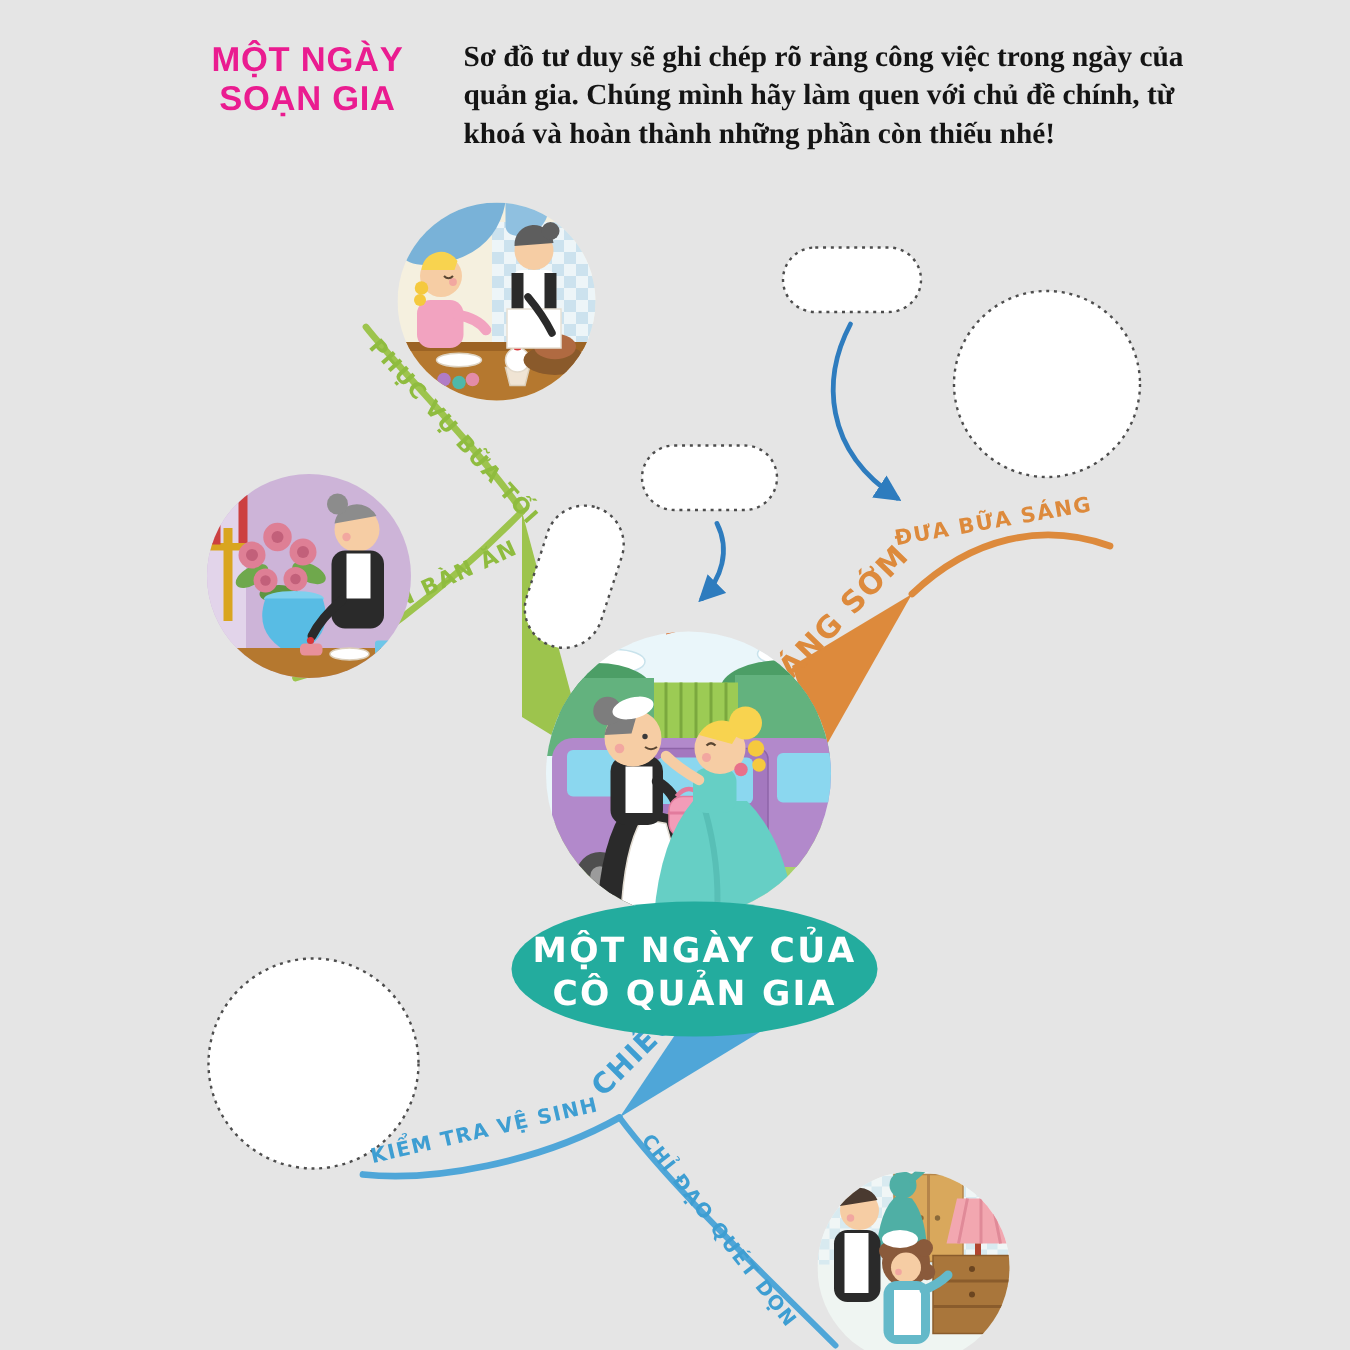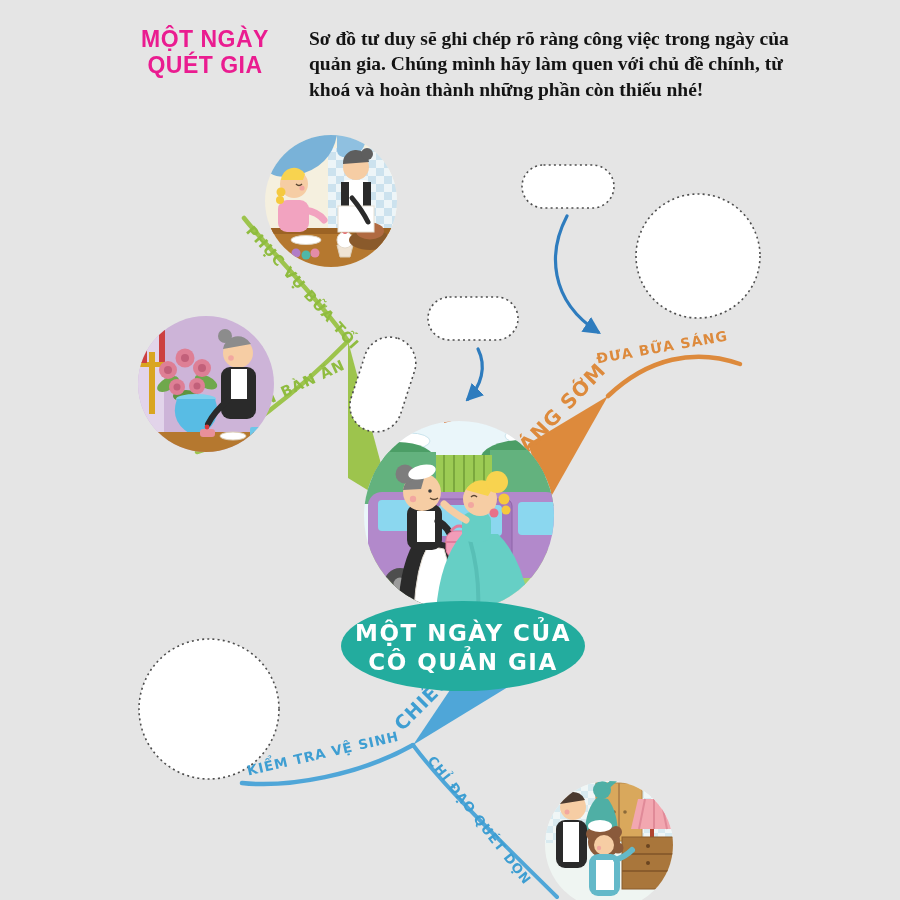--- a/index.html
+++ b/index.html
@@ -14,21 +14,21 @@
   svg{position:absolute;left:0;top:0;}
   svg text{font-family:"DejaVu Sans",sans-serif;font-weight:bold;}
 </style>
 </head>
 <body>
 
 <div class="page">
 
   <div class="title">
     <div>MỘT NGÀY</div>
-    <div>QUÉT GIA</div>
+    <div>SOẠN GIA</div>
   </div>
 
   <div class="intro">Sơ đồ tư duy sẽ ghi chép rõ ràng công việc trong ngày của quản gia. Chúng mình hãy làm quen với chủ đề chính, từ khoá và hoàn thành những phần còn thiếu nhé!</div>
 
   <svg width="900" height="900" viewBox="0 0 900 900">
     <defs>
       <marker id="ah" viewBox="0 0 10 10" refX="8" refY="5" markerWidth="5.5" markerHeight="5.5" orient="auto">
         <path d="M0,0 L10,5 L0,10 z" fill="#2E7CBE"></path>
       </marker>
       <clipPath id="clipTop">

